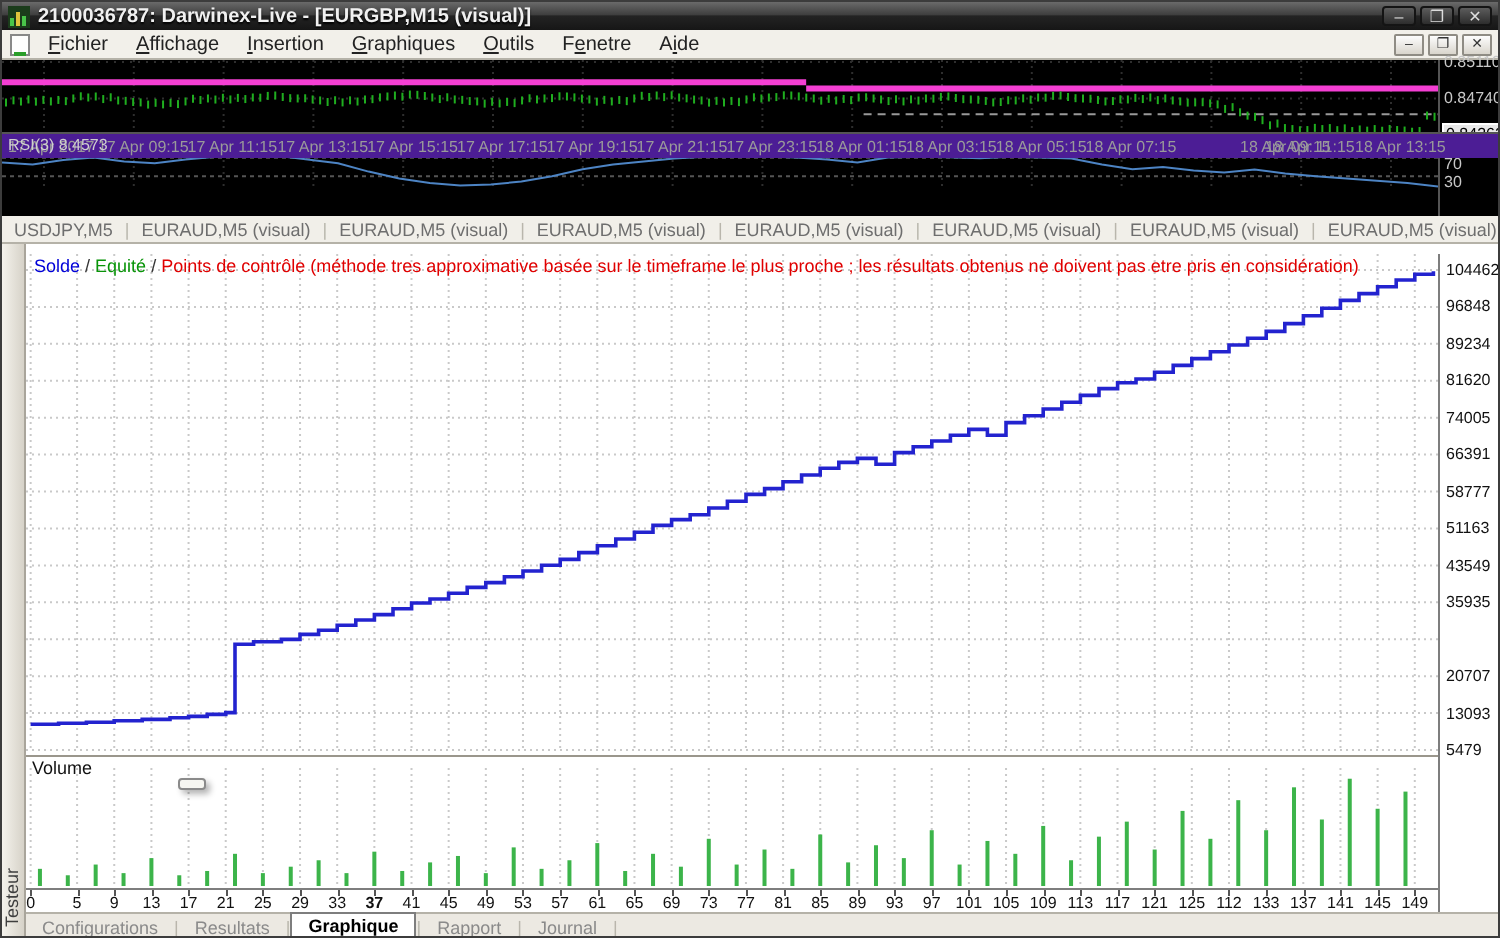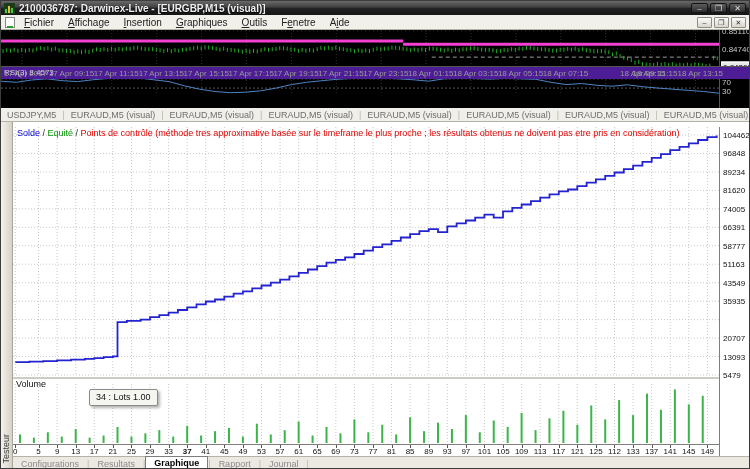--- a/index.html
+++ b/index.html
@@ -548,21 +548,20 @@
         <rect x="633.0065789473684" y="266.6545454545454" width="2" height="49.345454545454544" fill="#3cb44a"></rect>
         <rect x="646.9407894736842" y="282.74545454545455" width="2" height="33.25454545454545" fill="#3cb44a"></rect>
         <rect x="660.875" y="262.3636363636364" width="2" height="53.63636363636363" fill="#3cb44a"></rect>
         <rect x="674.8092105263158" y="277.3818181818182" width="2" height="38.61818181818181" fill="#3cb44a"></rect>
         <rect x="688.7434210526316" y="268.8" width="2" height="47.199999999999996" fill="#3cb44a"></rect>
       </svg>
 
     <span class="vol-label">Volume</span>
 
     <div class="tooltip">
-      <div>34 : Lots 1.00</div>
     </div>
 
     <div class="graph-yaxis" id="graph-yaxis">
         <span class="gy-lbl" style="top: 8px;">104462</span>
         <span class="gy-lbl" style="top: 26.4614px;">96848</span>
         <span class="gy-lbl" style="top: 44.9227px;">89234</span>
         <span class="gy-lbl" style="top: 63.3841px;">81620</span>
         <span class="gy-lbl" style="top: 81.8478px;">74005</span>
         <span class="gy-lbl" style="top: 100.309px;">66391</span>
         <span class="gy-lbl" style="top: 118.771px;">58777</span>

